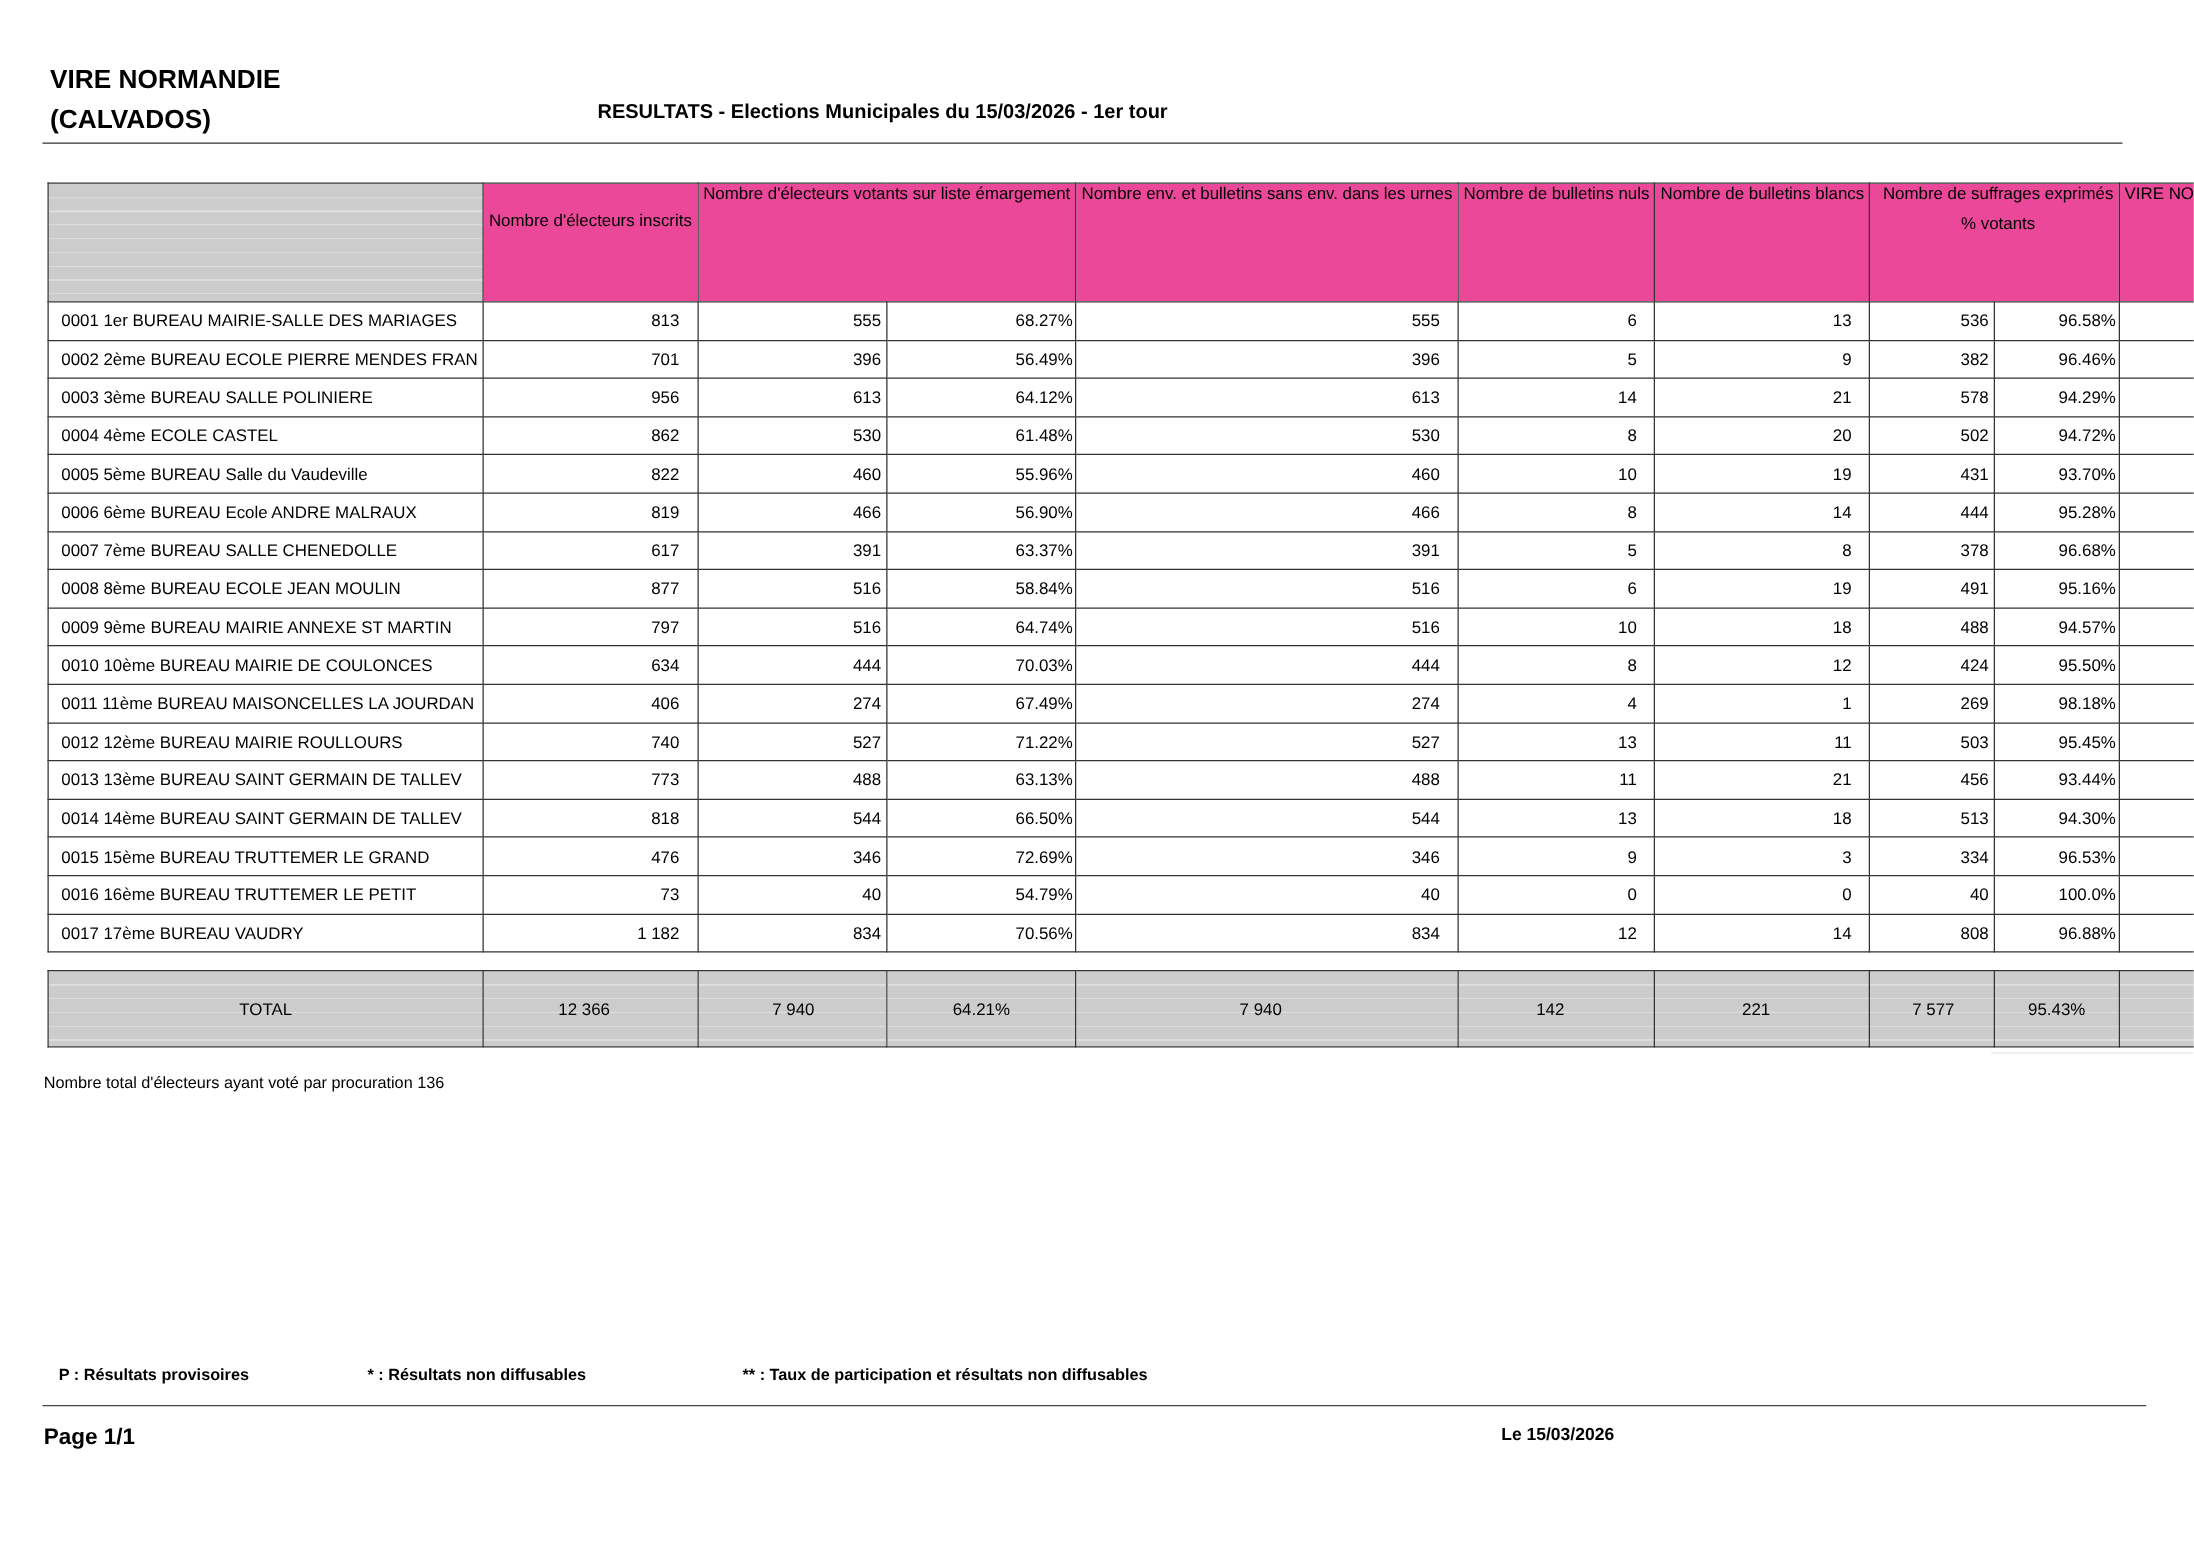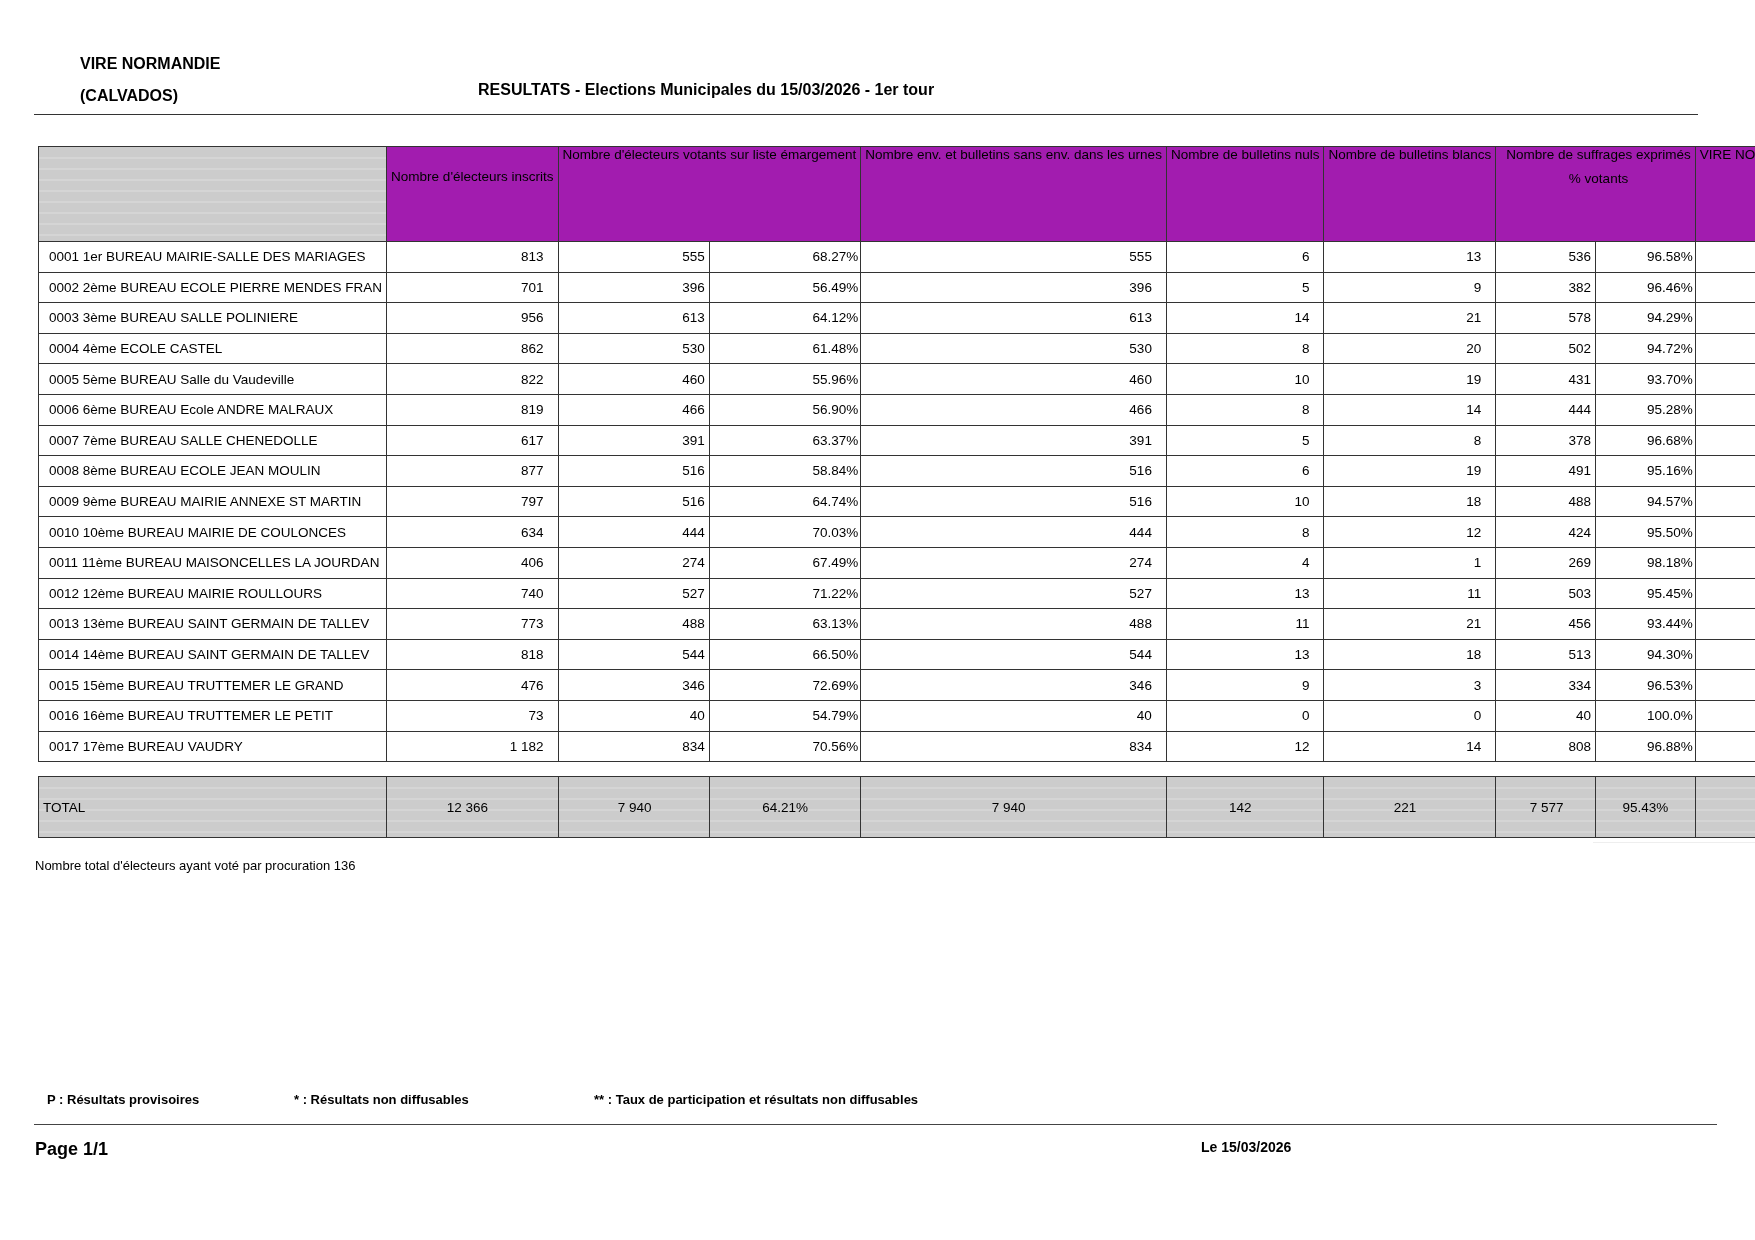--- a/index.html
+++ b/index.html
@@ -1,33 +1,33 @@
 <!DOCTYPE html>
 <html><head>
 <meta charset="utf-8">
 <style>
   html, body { margin:0; padding:0; background:#fff; }
   body { width:1755px; height:1240px; position:relative; font-family:"Liberation Sans", sans-serif; color:#000; overflow:hidden; }
-  .commune { position:absolute; left:40px; top:48px; font-size:16px; font-weight:bold; line-height:32px;margin-left:40px; }
+  .commune { position:absolute; left:40px; top:48px; font-size:21px; font-weight:bold; line-height:32px; }
   .doc-title { position:absolute; left:478px; top:81px; font-size:16px; font-weight:bold; }
   .title-rule { position:absolute; left:34px; top:114px; width:1664px; height:0; border-top:1px solid #333; }
   table.results { position:absolute; left:38px; top:146px; border-collapse:collapse; font-size:13.5px; table-layout:fixed; }
   table.results td, table.results th { border:1.5px solid #333; padding:0 4px; white-space:nowrap; overflow:hidden; }
-  .hdr th { background:#a21caf; font-weight:normal; text-align:left; vertical-align:top; height:94px; padding:5px 3px; white-space:normal; line-height:16px; font-size:13.5px; }
+  .hdr th { background:#ec4899; font-weight:normal; text-align:left; vertical-align:top; height:94px; padding:5px 3px; white-space:normal; line-height:16px; font-size:13.5px; }
   .hdr th.c-lib { background:repeating-linear-gradient(#cccccc 0, #cccccc 10px, #dedede 10px, #dedede 11px); }
   .hdr .sub { display:block; }
   .hdr .inscrits-wrap { padding-top:22px; }
   .hdr .pct-vot { display:block; text-align:center; margin-top:8px; }
   tbody.rows td { height:29.6px; text-align:right; }
   tbody.rows td.lib { text-align:left; padding-left:10px; }
   tbody.rows td.pct { padding:0 2px 0 2px; }
   tbody.rows td.center { text-align:right; padding-right:14px; }
   .gap td { border:none !important; height:14px; }
   .total td { background:repeating-linear-gradient(#cccccc 0, #cccccc 10px, #dedede 10px, #dedede 11px); height:60px; text-align:center; }
-  .total td.lib { text-align:left; }
+  .total td.lib { text-align:center; }
   .procuration { position:absolute; left:35px; top:858px; font-size:13px; }
   .legend { position:absolute; top:1092px; font-size:13px; font-weight:bold;margin-left:12px; }
   .footer-rule { position:absolute; left:34px; top:1124px; width:1683px; border-top:1.5px solid #444; }
   .page { position:absolute; left:35px; top:1139px; font-size:18px; font-weight:bold; }
   .date { position:absolute; left:1201px; top:1139px; font-size:14px; font-weight:bold; }
   .stripes { position:absolute; left:1593px; top:146px; width:162px; height:94px; background:repeating-linear-gradient(#fff 0, #fff 7px, #eeeeee 7px, #eeeeee 8px); }
   .stripes2 { position:absolute; left:1593px; top:787px; width:162px; height:60px; background:repeating-linear-gradient(#fff 0, #fff 7px, #eeeeee 7px, #eeeeee 8px); }
 </style>
 </head>
 <body>

